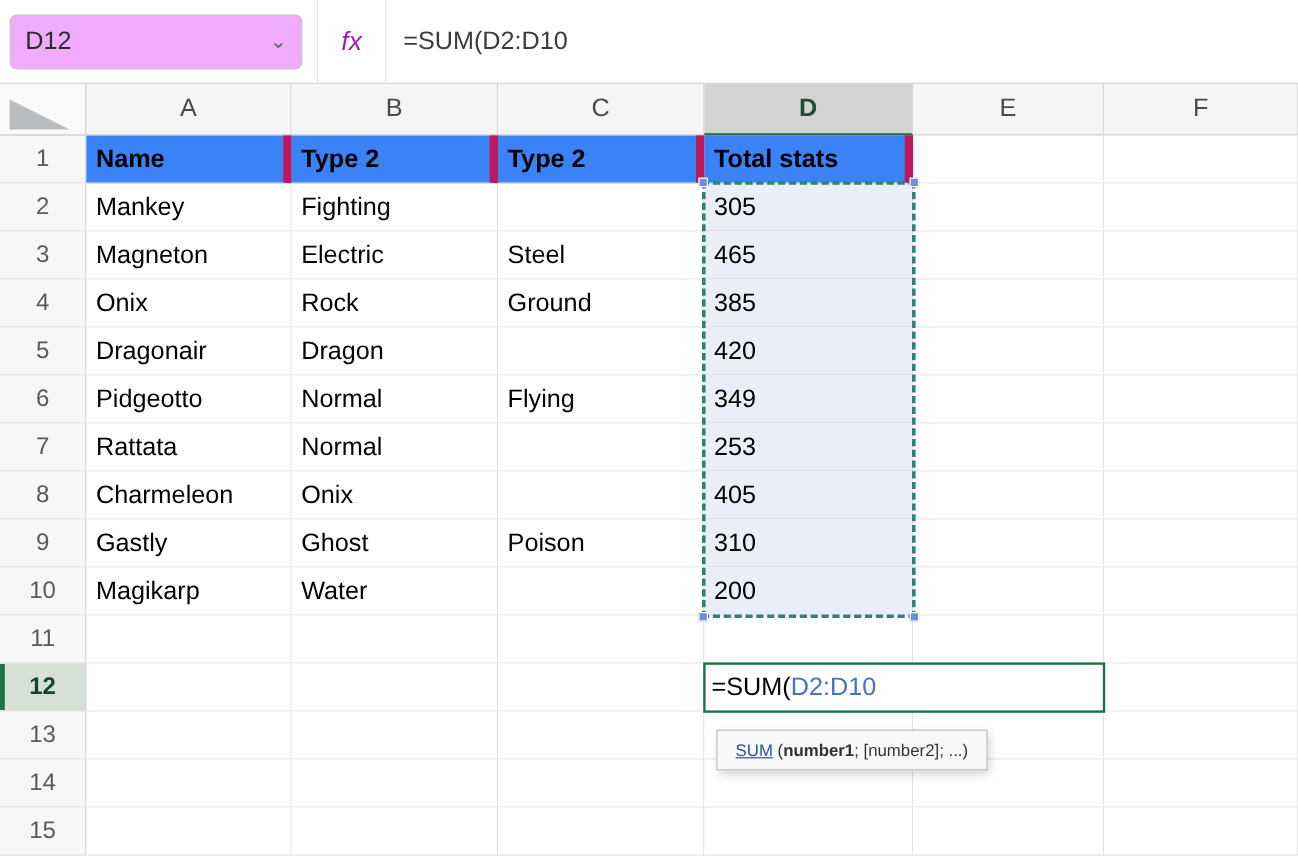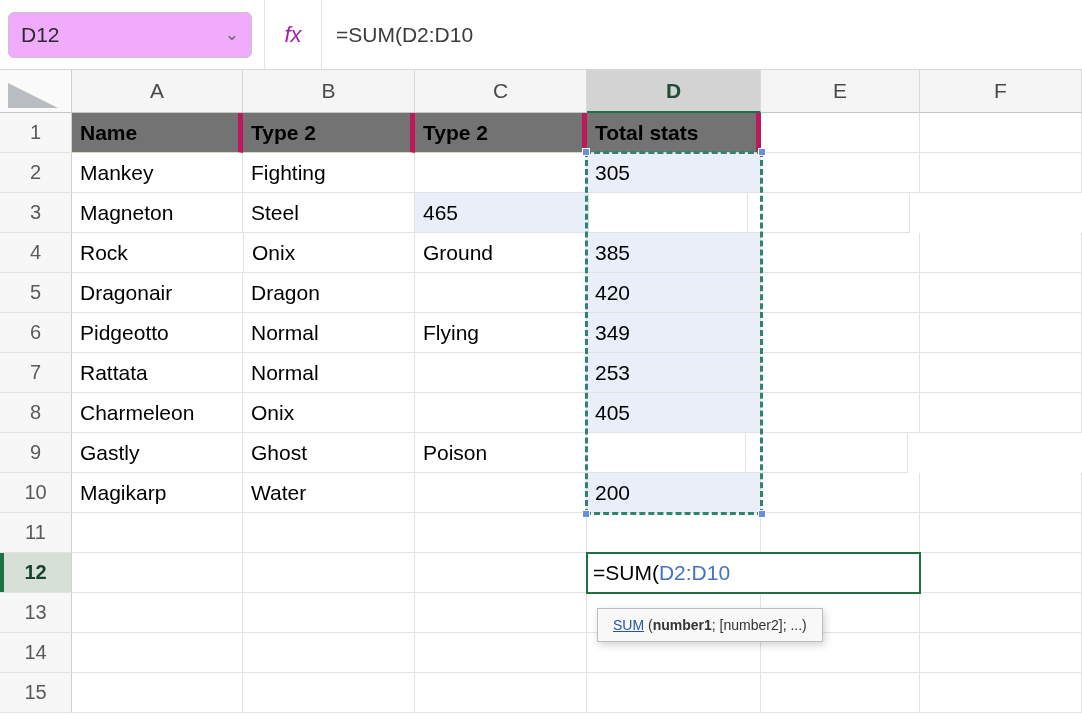--- a/index.html
+++ b/index.html
@@ -36,21 +36,21 @@
     font-size:20px;color:#5a5a5a;background:#f7f7f7;
     border-right:1px solid #cfcfcf;border-bottom:1px solid #e2e2e2}
   .rh.active{background:#d7e0d7;color:#14452c;font-weight:700;
     box-shadow:inset 4px 0 0 #1e7145}
 
   .cell{border-right:1px solid #e2e2e2;border-bottom:1px solid #e2e2e2;
     font-size:21px;color:#000;display:flex;align-items:center;padding-left:8px;
     background:#fff;white-space:nowrap}
   .c-a{width:171px}.c-b{width:172px}.c-c{width:172px}
   .c-d{width:174px}.c-e{width:159px}.c-f{width:162px}
-  .cell.ghdr{background:#737373;font-weight:700;border-right:5px solid #be185d;
+  .cell.ghdr{background:#3b82f6;font-weight:700;border-right:7px solid #be185d;
     border-bottom:1px solid #cdddbc}
   .cell.selfill{background:#e9eef8}
 
   
   .range-overlay{position:absolute;left:585px;top:81px;width:178px;height:364px;
     border:3px dashed #2e8472;pointer-events:none}
   .handle{position:absolute;width:8px;height:8px;background:#6b8fdf;
     border:1px solid #fff}
   .h-tl{left:-6px;top:-6px}.h-tr{right:-6px;top:-6px}
   .h-bl{left:-6px;bottom:-6px}.h-br{right:-6px;bottom:-6px}
@@ -110,30 +110,31 @@
     <div class="cell c-b">Fighting</div>
     <div class="cell c-c"></div>
     <div class="cell c-d selfill">305</div>
     <div class="cell c-e"></div>
     <div class="cell c-f"></div>
   </div>
 
   <div class="row">
     <div class="rh">3</div>
     <div class="cell c-a">Magneton</div>
+    <div class="cell c-b">Electric</div>
     <div class="cell c-c">Steel</div>
     <div class="cell c-d selfill">465</div>
     <div class="cell c-e"></div>
     <div class="cell c-f"></div>
   </div>
 
   <div class="row">
     <div class="rh">4</div>
+    <div class="cell c-a">Onix</div>
     <div class="cell c-b">Rock</div>
-    <div class="cell c-a">Onix</div>
     <div class="cell c-c">Ground</div>
     <div class="cell c-d selfill">385</div>
     <div class="cell c-e"></div>
     <div class="cell c-f"></div>
   </div>
 
   <div class="row">
     <div class="rh">5</div>
     <div class="cell c-a">Dragonair</div>
     <div class="cell c-b">Dragon</div>
@@ -171,20 +172,21 @@
     <div class="cell c-d selfill">405</div>
     <div class="cell c-e"></div>
     <div class="cell c-f"></div>
   </div>
 
   <div class="row">
     <div class="rh">9</div>
     <div class="cell c-a">Gastly</div>
     <div class="cell c-b">Ghost</div>
     <div class="cell c-c">Poison</div>
+    <div class="cell c-d selfill">310</div>
     <div class="cell c-e"></div>
     <div class="cell c-f"></div>
   </div>
 
   <div class="row">
     <div class="rh">10</div>
     <div class="cell c-a">Magikarp</div>
     <div class="cell c-b">Water</div>
     <div class="cell c-c"></div>
     <div class="cell c-d selfill">200</div>

